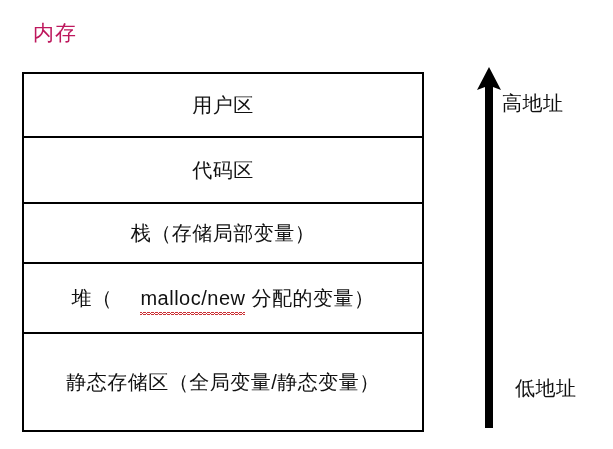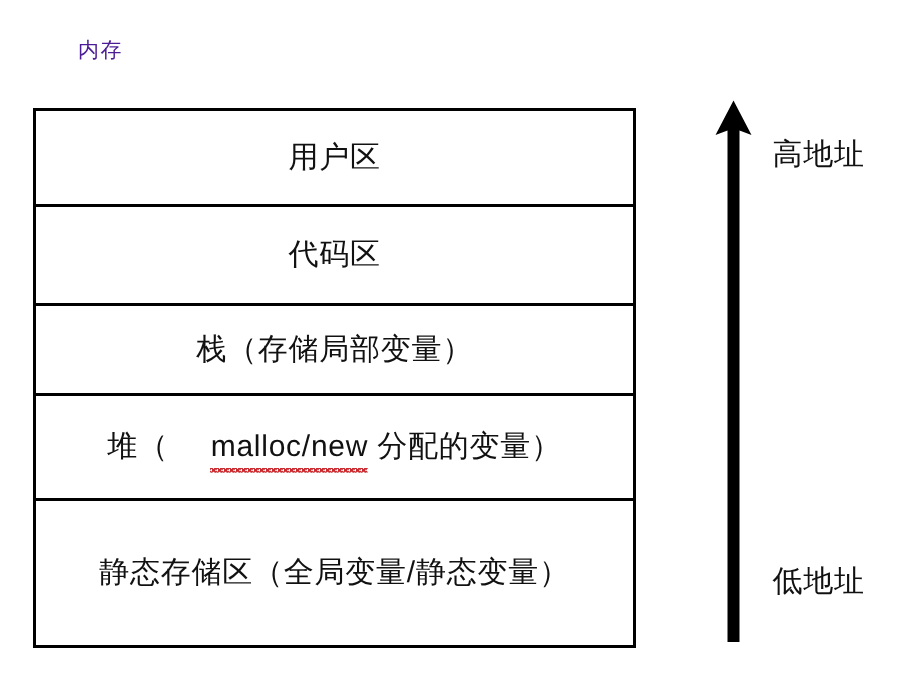--- a/index.html
+++ b/index.html
@@ -12,26 +12,26 @@
     height: 449px;
     position: relative;
     font-family: "Liberation Sans", "DejaVu Sans", sans-serif;
     color: #1a1a1a;
     overflow: hidden;
   }
 
   
   .diagram-title {
     position: absolute;
-    left: 52px;
+    left: 33px;
     top: 18px;
-    font-size: 14px;
+    font-size: 21px;
     line-height: 30px;
     letter-spacing: 1px;
-    color: #4c1d95;
+    color: #be185d;
     white-space: nowrap;
   }
 
   
   .memory-table {
     position: absolute;
     left: 22px;
     top: 72px;
     width: 402px;
     height: 360px;
@@ -116,21 +116,21 @@
 
   
   .addr-label {
     position: absolute;
     font-size: 20px;
     line-height: 28px;
     letter-spacing: 0.5px;
     color: #111111;
     white-space: nowrap;
   }
-  .addr-high { left: 515px; top: 89px; }
+  .addr-high { left: 502px; top: 89px; }
   .addr-low  { left: 515px; top: 374px; }
 </style>
 </head>
 <body>
 
 <div class="diagram-title">内存</div>
 
 <div class="memory-table">
 
   <div class="memory-row row-user">

